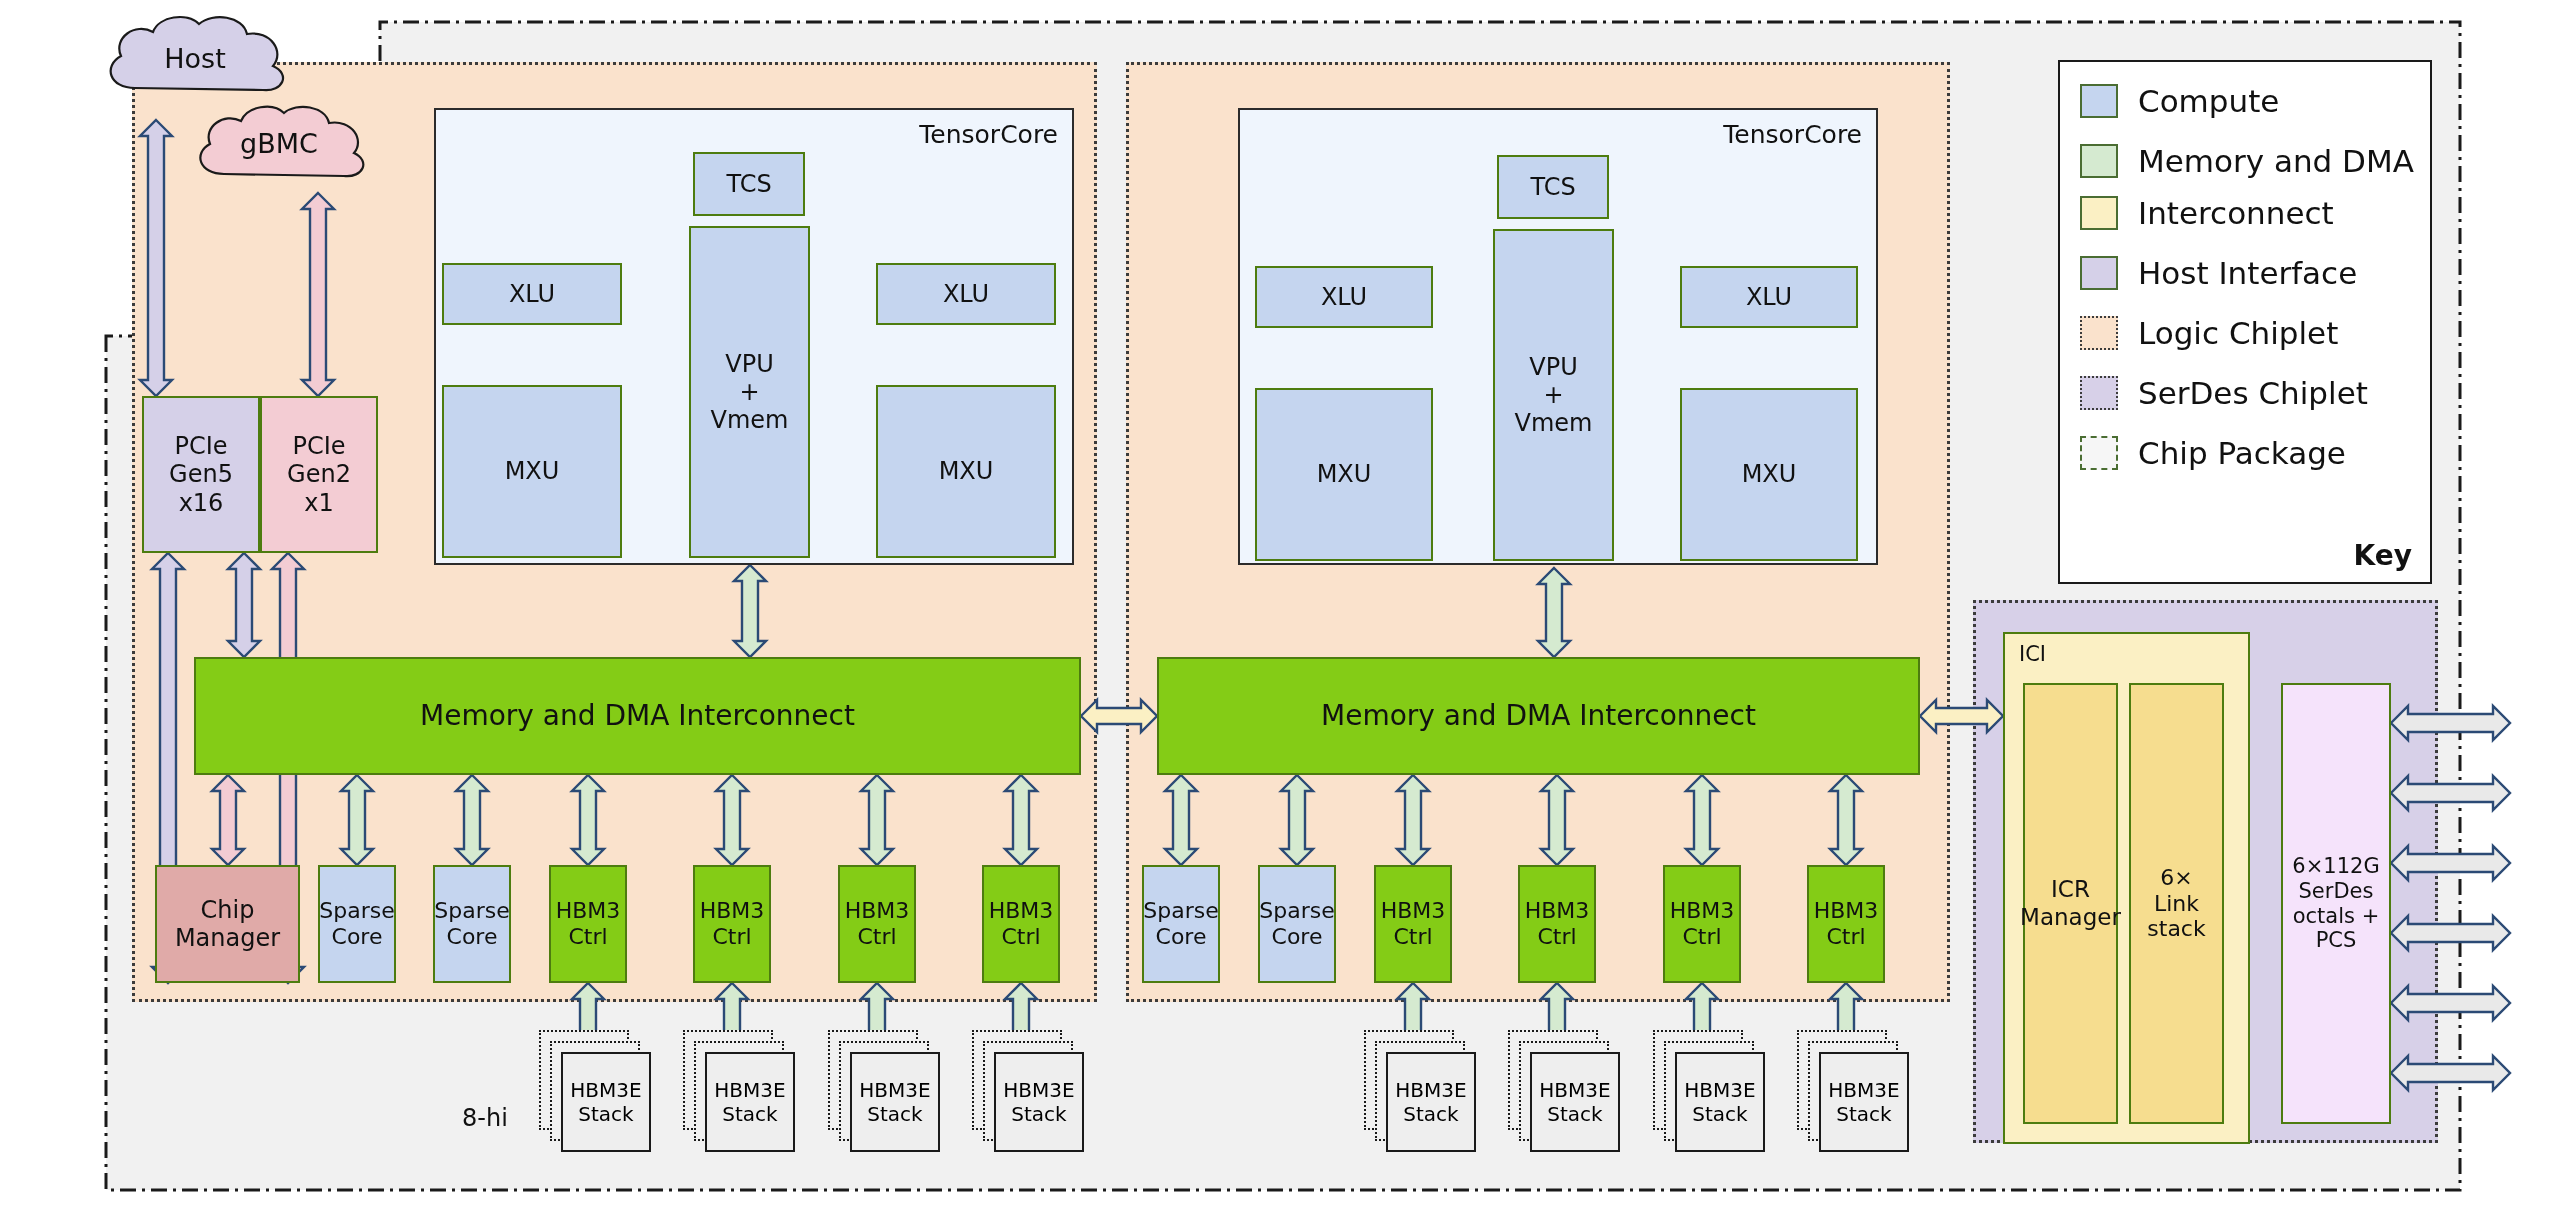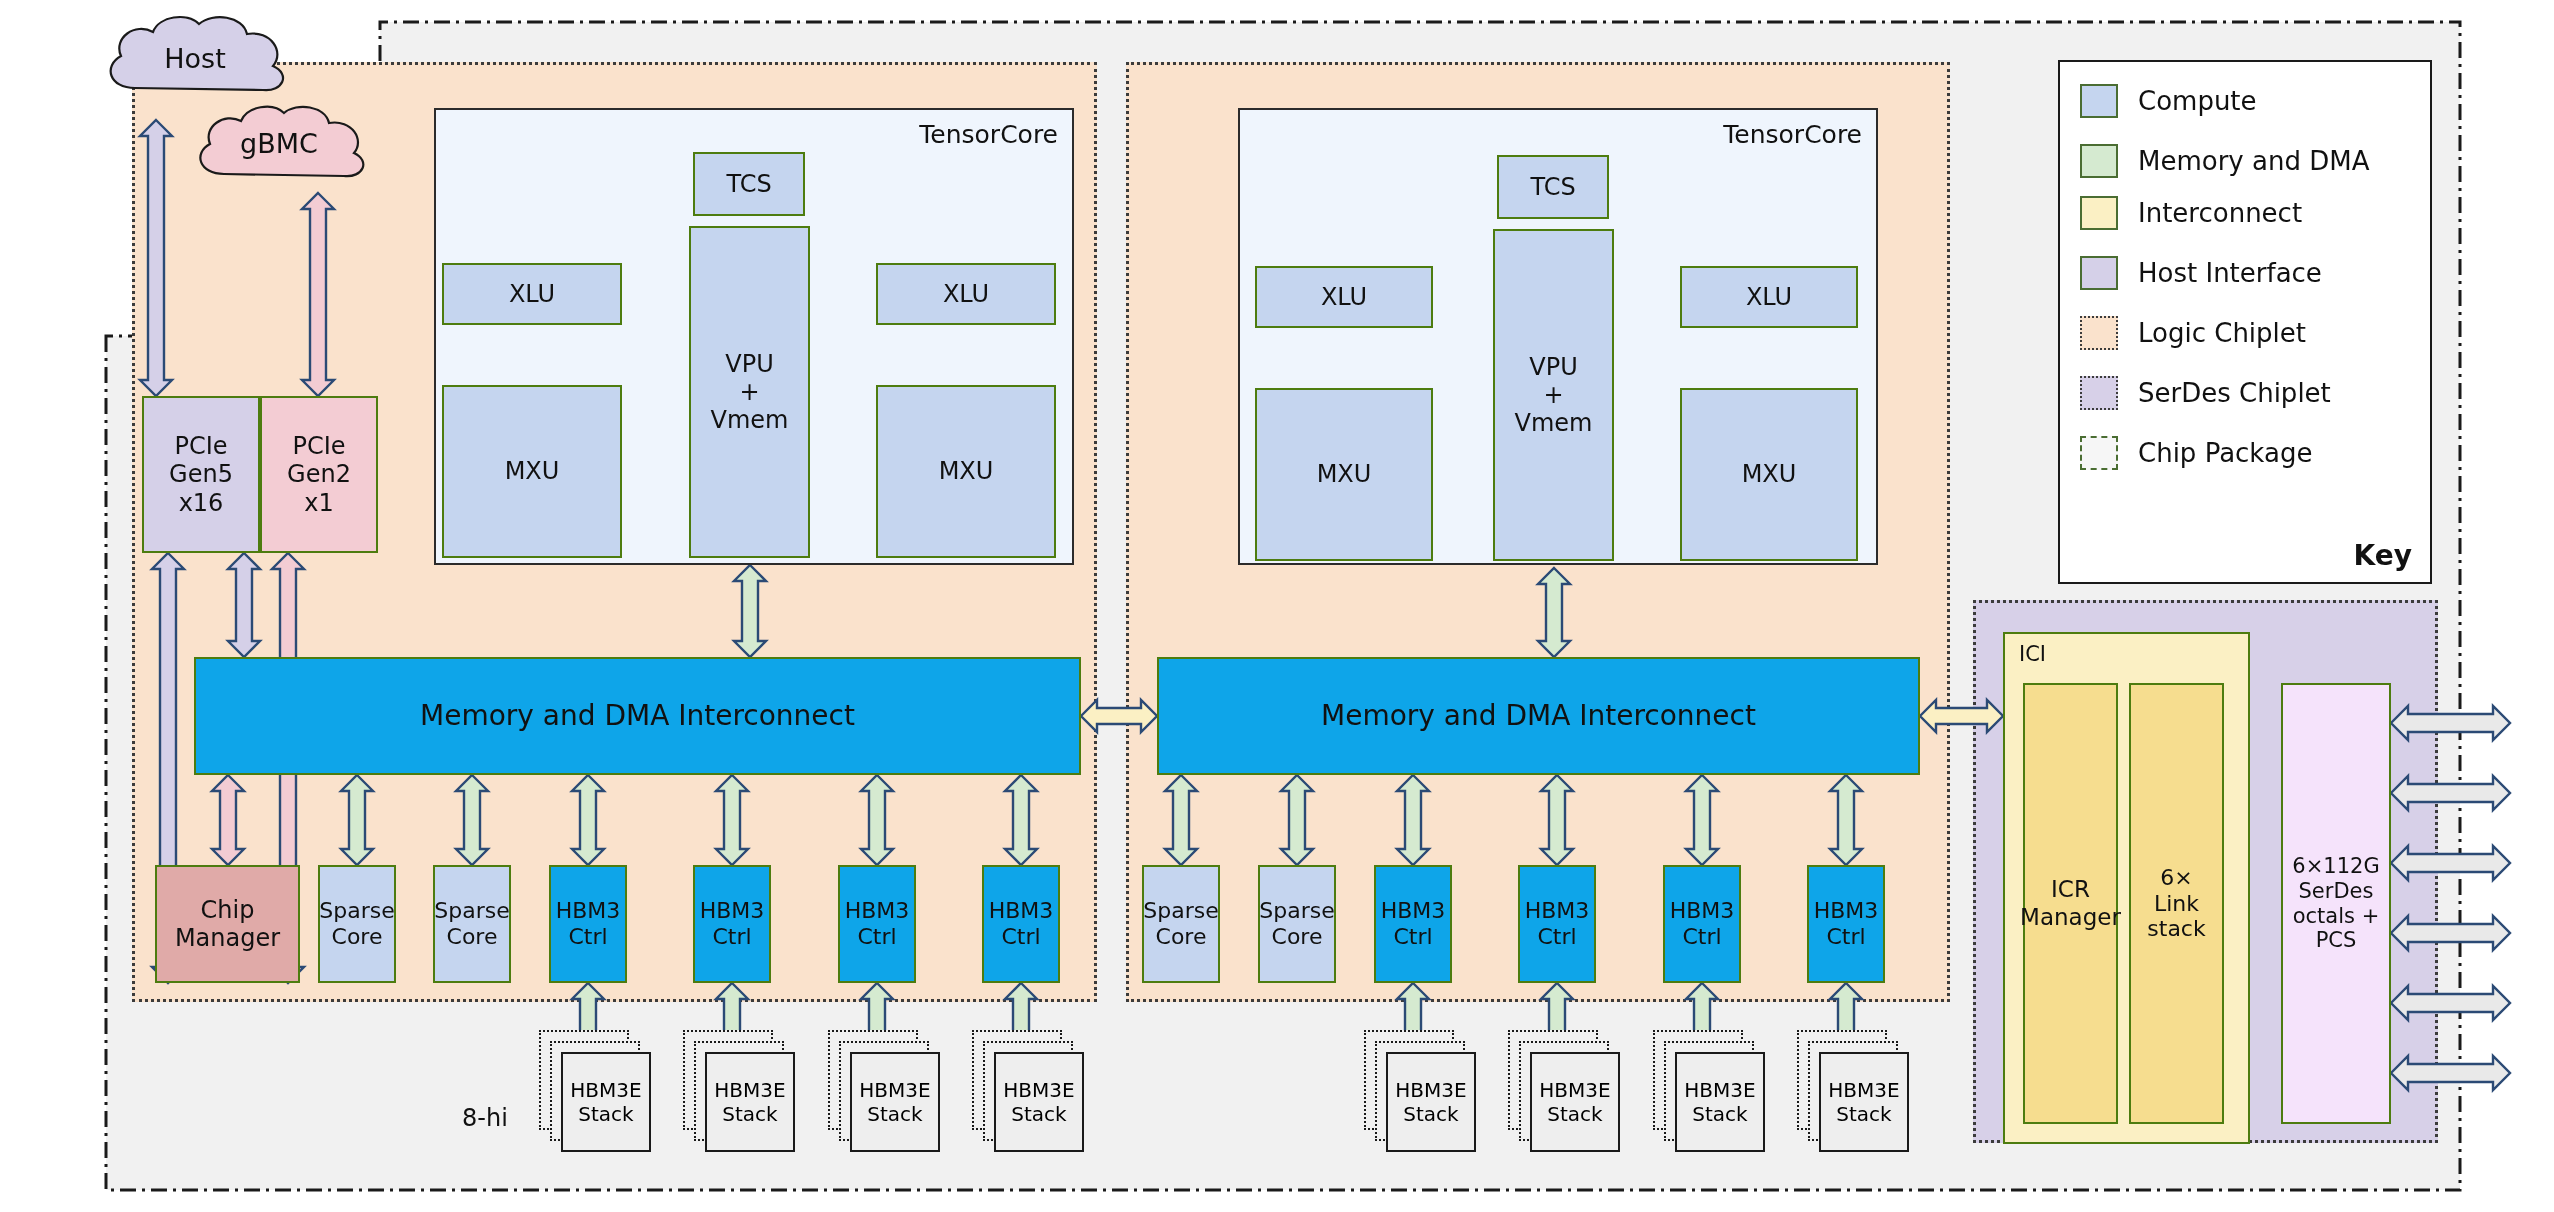--- a/index.html
+++ b/index.html
@@ -16,21 +16,21 @@
     background:#d7d0e8;
   }
 
   
   .blk{
     border:2px solid #4d7c0f;
     display:flex;align-items:center;justify-content:center;
     text-align:center;line-height:1.18;color:#111;
   }
   .c-compute{background:#c5d5ef;}
-  .c-memory{background:#0ea5e9;}
+  .c-memory{background:#84cc16;}
   .c-inter{background:#fbf0c4;}
   .c-inter-in{background:#f6dd8f;}
   .c-host{background:#d5d0e8;}
   .c-mgmt{background:#e0aaa8;}
   .c-serdes-blk{background:#f5e3fb;}
 
   .tensorcore{
     background:#eff5fd;
     border:2px solid #2b2b2b;
     position:absolute;box-sizing:border-box;
@@ -51,21 +51,21 @@
   .plain-label{position:absolute;font-size:24px;color:#111;}
 
   
   .legend{
     position:absolute;background:#ffffff;border:2px solid #1a1a1a;
   }
   .legend-row{display:flex;align-items:center;height:38px;margin-left:20px;}
   .legend-sw{width:38px;height:34px;box-sizing:border-box;border:2px solid #4a6d32;}
   .legend-sw.dotted{border:2px dotted #3b3b3b;}
   .legend-sw.dashdot{border:2px dashed #4a6d32;background:#f6f6f6;}
-  .legend-txt{margin-left:20px;font-size:26px;color:#111;white-space:nowrap;}
+  .legend-txt{margin-left:20px;font-size:31px;color:#111;white-space:nowrap;}
   .legend-key{position:absolute;right:18px;bottom:10px;font-size:28px;font-weight:bold;color:#111;}
 </style>
 </head>
 <body>
 
 <div id="stage">
 
   <svg class="abs" style="left:0;top:0;width:2554px;height:1212px;">
     <path d="M 106,336 L 106,1190 L 2460,1190 L 2460,22 L 380,22 L 380,336 Z" fill="#f1f1f1" stroke="#1a1a1a" stroke-width="3" stroke-dasharray="16,6,3,6"></path>
   </svg>

